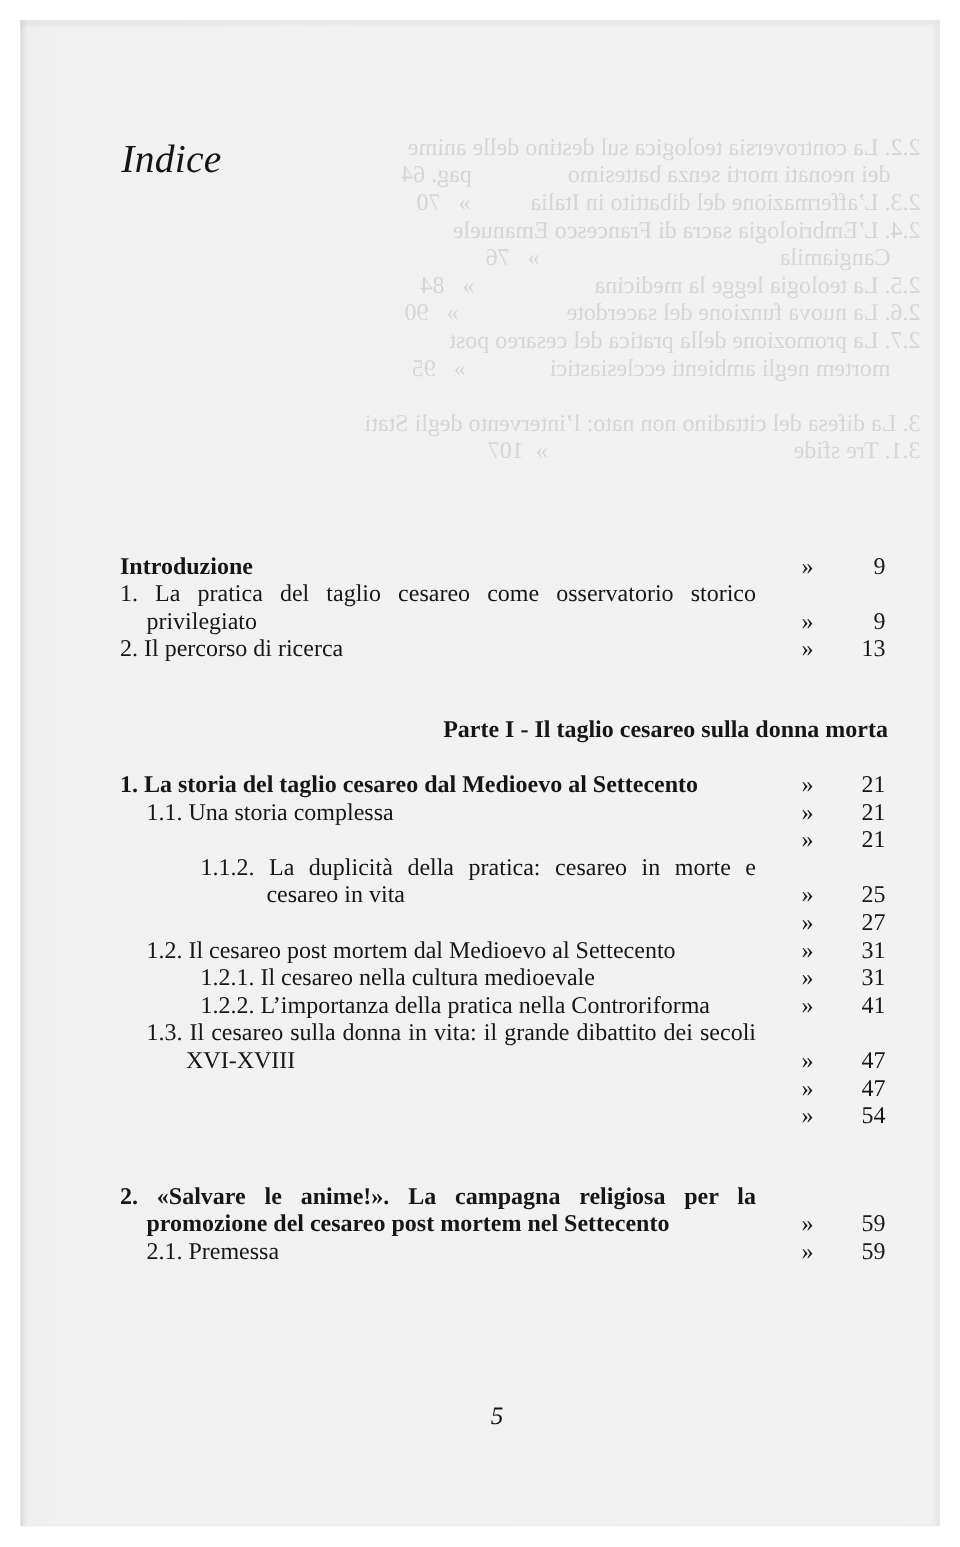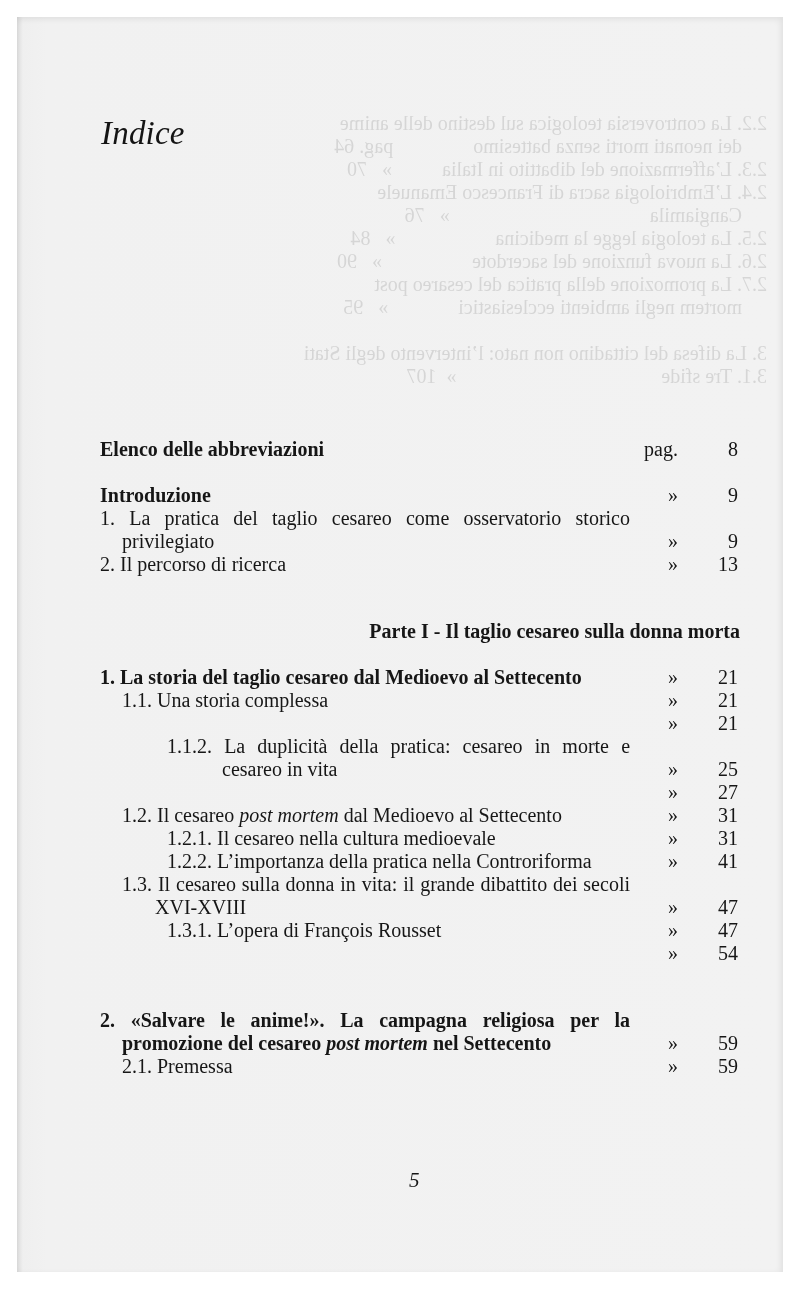--- a/index.html
+++ b/index.html
@@ -22,21 +22,21 @@
     }
     .toc {
       position: absolute; left: 83px; top: 421px; width: 640px;
       font-family: "Liberation Serif", serif; font-size: 20px; color: #161616;
     }
     .row { position: relative; line-height: 23px; min-height: 23px; }
     .row .txt { display: block; padding-right: 110px; text-align: justify; text-align-last: left; }
     .row .mark { position: absolute; right: 62px; bottom: 0; }
     .row .pg { position: absolute; right: 2px; bottom: 0; width: 40px; text-align: right; }
     .b { font-weight: bold; }
-    .i { font-style: italic; }
+    .i { }
     .hang { padding-left: 22px; text-indent: -22px; }
     .lvl2 { padding-left: 22px; }
     .lvl2 .txt { padding-left: 33px; text-indent: -33px; }
     .lvl3 { padding-left: 67px; }
     .lvl3 .txt { padding-left: 55px; text-indent: -55px; }
     .gap1 { margin-top: 23px; }
     .gap2 { margin-top: 44px; }
     .part { padding-left: 49px; font-weight: bold; text-align: right; }
     .pageno {
       position: absolute; left: 392px; top: 1151px;
@@ -57,25 +57,20 @@
 2.7. La promozione della pratica del cesareo post
      mortem negli ambienti ecclesiastici              »   95
 
 3. La difesa del cittadino non nato: l’intervento degli Stati
 3.1. Tre sfide                                         »  107</div>
 
   <div class="title">Indice</div>
 
   <div class="toc">
 
-    <div class="row b">
-      <span class="txt">Elenco delle abbreviazioni</span>
-      <span class="mark" style="font-weight:normal">pag.</span>
-      <span class="pg" style="font-weight:normal">8</span>
-    </div>
 
     <div class="row b gap1">
       <span class="txt">Introduzione</span>
       <span class="mark" style="font-weight:normal">»</span>
       <span class="pg" style="font-weight:normal">9</span>
     </div>
 
     <div class="row">
       <span class="txt hang">1. La pratica del taglio cesareo come osservatorio storico privilegiato</span>
       <span class="mark">»</span>
@@ -138,21 +133,20 @@
       <span class="pg">41</span>
     </div>
 
     <div class="row lvl2">
       <span class="txt"><span>1.3.</span> <span>Il cesareo sulla donna in vita: il grande dibattito dei secoli XVI-XVIII</span></span>
       <span class="mark">»</span>
       <span class="pg">47</span>
     </div>
 
     <div class="row lvl3">
-      <span class="txt"><span>1.3.1.</span> <span>L’opera di François Rousset</span></span>
       <span class="mark">»</span>
       <span class="pg">47</span>
     </div>
 
     <div class="row lvl3">
       <span class="mark">»</span>
       <span class="pg">54</span>
     </div>
 
     <div class="row b gap2">

